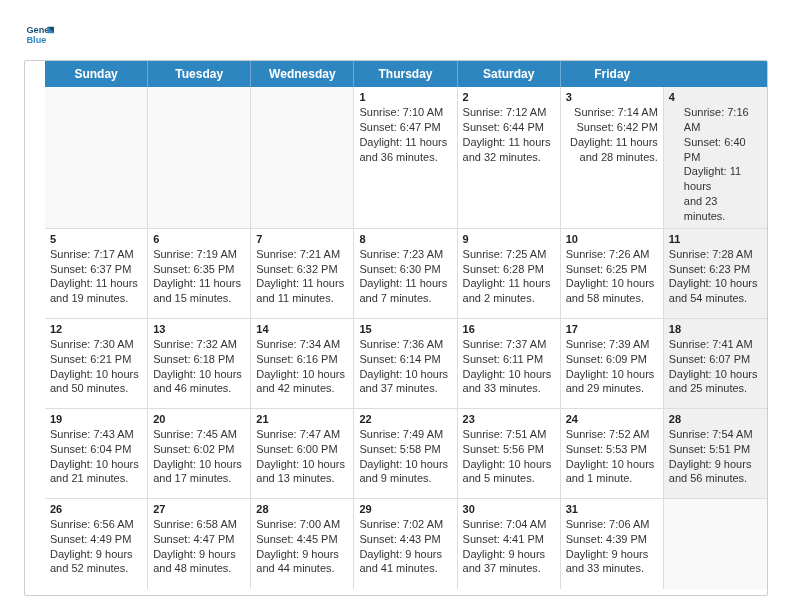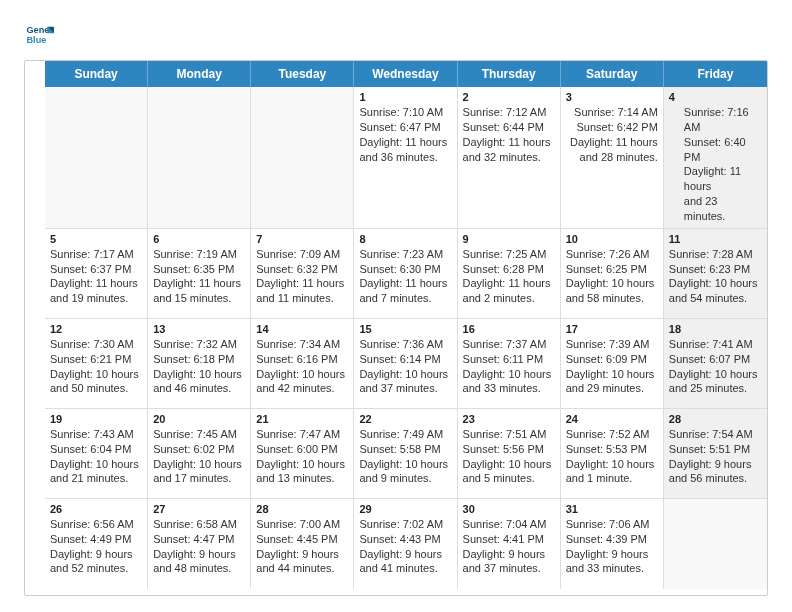--- a/index.html
+++ b/index.html
@@ -130,21 +130,20 @@
     </div>
     <div class="title-block">
       <div class="month-title"></div>
       <div class="location"></div>
     </div>
   </div>
 
   <div class="calendar">
     <div class="cal-header">
     <div class="cal-header-cell">Sunday</div>
-        <div class="cal-header-cell">Monday</div>
         <div class="cal-header-cell">Tuesday</div>
         <div class="cal-header-cell">Wednesday</div>
         <div class="cal-header-cell">Thursday</div>
         <div class="cal-header-cell">Saturday</div>
         <div class="cal-header-cell">Friday</div>
       </div>
     <div class="cal-body">
     <div class="cal-row">
           <div class="cal-cell empty"></div>
           <div class="cal-cell empty"></div>
@@ -188,21 +187,21 @@
           </div>
           <div class="cal-cell">
             <div class="day-num">6</div>
             <div class="cell-text" style="white-space: pre-line;">Sunrise: 7:19 AM
 Sunset: 6:35 PM
 Daylight: 11 hours
 and 15 minutes.</div>
           </div>
           <div class="cal-cell">
             <div class="day-num">7</div>
-            <div class="cell-text" style="white-space: pre-line;">Sunrise: 7:09 AM
+            <div class="cell-text" style="white-space: pre-line;">Sunrise: 7:21 AM
 Sunset: 6:32 PM
 Daylight: 11 hours
 and 11 minutes.</div>
           </div>
           <div class="cal-cell">
             <div class="day-num">8</div>
             <div class="cell-text" style="white-space: pre-line;">Sunrise: 7:23 AM
 Sunset: 6:30 PM
 Daylight: 11 hours
 and 7 minutes.</div>

